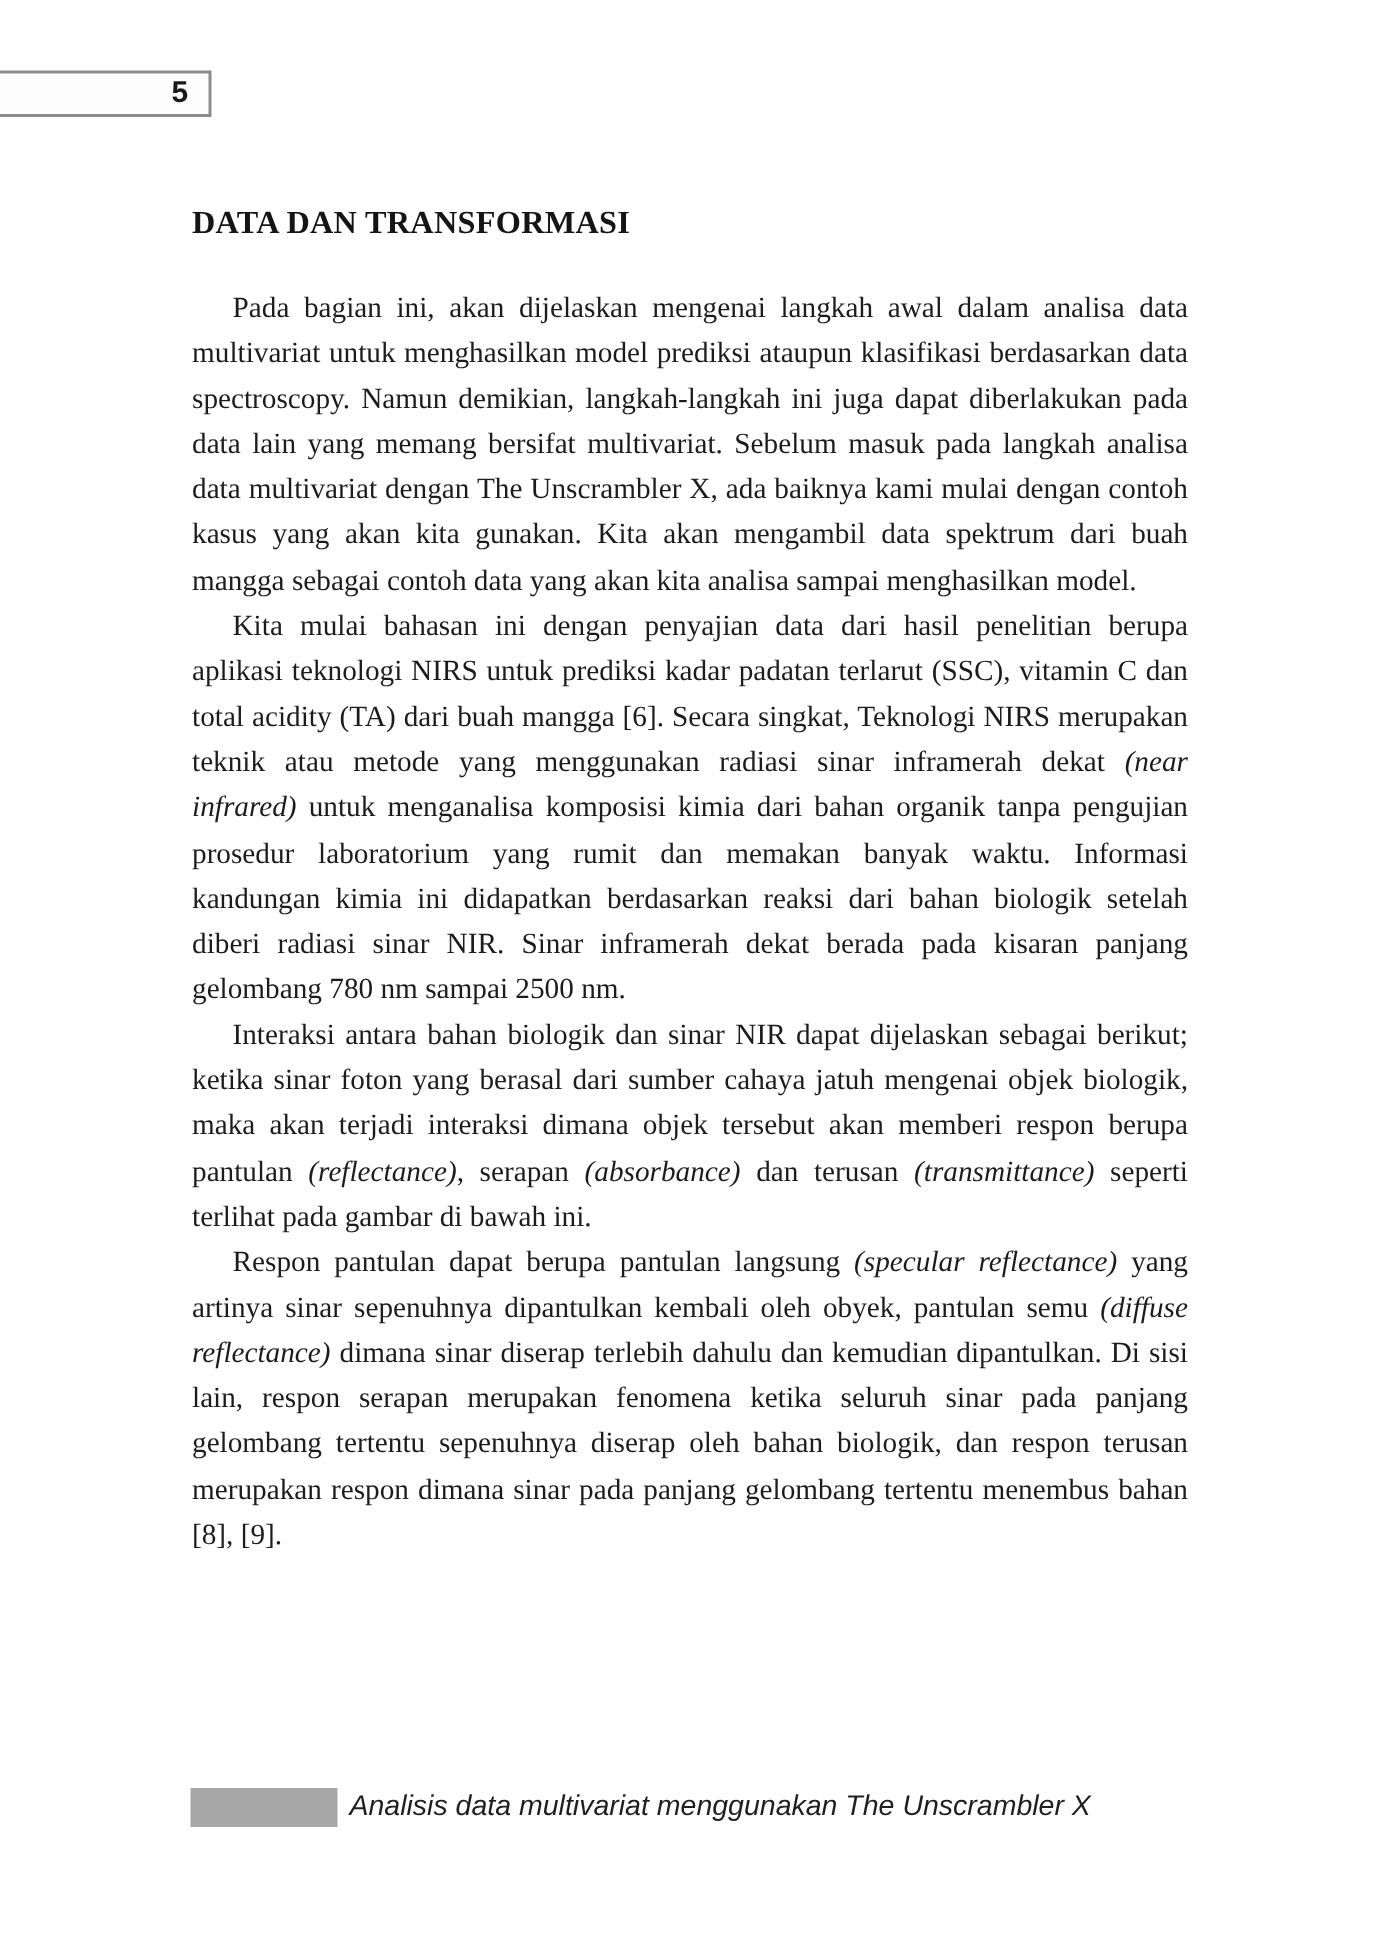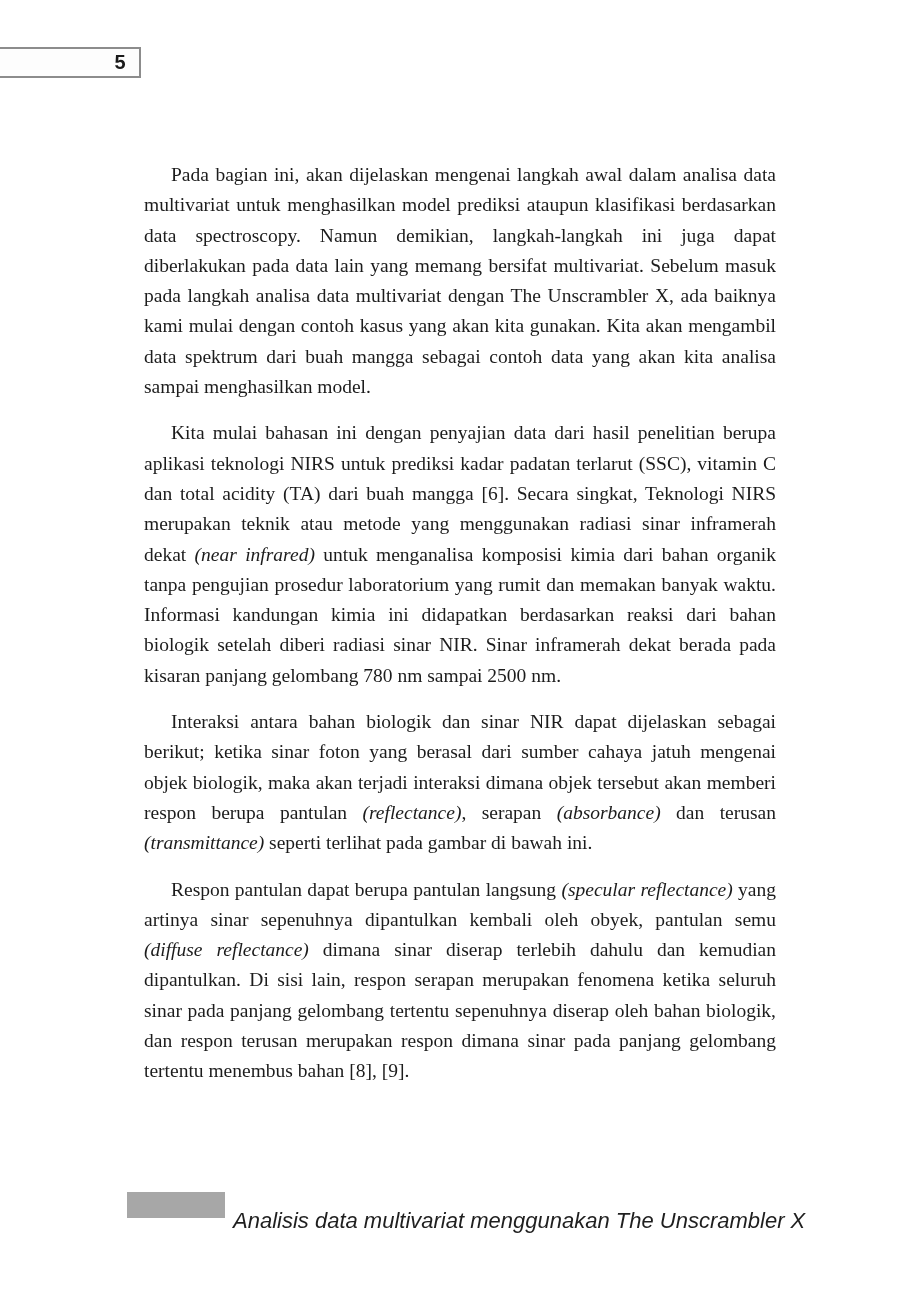--- a/index.html
+++ b/index.html
@@ -54,21 +54,21 @@
   }
   .heading .hline { display: block; }
   .body {
     margin-top: 27px;
     font-size: 19.5px;
     color: #1c1c1c;
     line-height: 30.3px;
     text-align: justify;
   }
   .body p {
-    margin: 16px;
+    margin: 0;
     text-indent: 27px;
   }
   .body i { font-style: italic; }
   
   .footer {
     position: absolute;
     left: 0;
     top: 1192px;
     width: 920px;
     height: 27px;
@@ -77,41 +77,42 @@
     position: absolute;
     left: 127px;
     top: 0;
     width: 98px;
     height: 26px;
     background: #a7a7a7;
   }
   .footer-text {
     position: absolute;
     left: 233px;
-    top: 16px;
+    top: 0;
     height: 26px;
     line-height: 26px;
     font-family: "Liberation Sans", sans-serif;
     font-style: italic;
-    font-size: 22px;
+    font-size: 19px;
     color: #1f1f1f;
     white-space: nowrap;
   }
 </style>
 </head>
 <body>
 
 <div class="page">
 
   <div class="pagenum-box">
     <span>5</span>
   </div>
 
   <div class="content">
     <h2 class="heading">
+      <span class="hline">DATA DAN TRANSFORMASI</span>
     </h2>
     <div class="body">
       <p><span>Pada bagian ini, akan dijelaskan mengenai langkah awal dalam analisa data multivariat untuk menghasilkan model prediksi ataupun klasifikasi berdasarkan data spectroscopy. Namun demikian, langkah-langkah ini juga dapat diberlakukan pada data lain yang memang bersifat multivariat. Sebelum masuk pada langkah analisa data multivariat dengan The Unscrambler X, ada baiknya kami mulai dengan contoh kasus yang akan kita gunakan. Kita akan mengambil data spektrum dari buah mangga sebagai contoh data yang akan kita analisa sampai menghasilkan model.</span></p>
       <p><span>Kita mulai bahasan ini dengan penyajian data dari hasil penelitian berupa aplikasi teknologi NIRS untuk prediksi kadar padatan terlarut (SSC), vitamin C dan total acidity (TA) dari buah mangga [6]. Secara singkat, Teknologi NIRS merupakan teknik atau metode yang menggunakan radiasi sinar inframerah dekat </span><i>(near infrared)</i><span> untuk menganalisa komposisi kimia dari bahan organik tanpa pengujian prosedur laboratorium yang rumit dan memakan banyak waktu. Informasi kandungan kimia ini didapatkan berdasarkan reaksi dari bahan biologik setelah diberi radiasi sinar NIR. Sinar inframerah dekat berada pada kisaran panjang gelombang 780 nm sampai 2500 nm.</span></p>
       <p><span>Interaksi antara bahan biologik dan sinar NIR dapat dijelaskan sebagai berikut; ketika sinar foton yang berasal dari sumber cahaya jatuh mengenai objek biologik, maka akan terjadi interaksi dimana objek tersebut akan memberi respon berupa pantulan </span><i>(reflectance)</i><span>, serapan </span><i>(absorbance)</i><span> dan terusan </span><i>(transmittance)</i><span> seperti terlihat pada gambar di bawah ini.</span></p>
       <p><span>Respon pantulan dapat berupa pantulan langsung </span><i>(specular reflectance)</i><span> yang artinya sinar sepenuhnya dipantulkan kembali oleh obyek, pantulan semu </span><i>(diffuse reflectance)</i><span> dimana sinar diserap terlebih dahulu dan kemudian dipantulkan. Di sisi lain, respon serapan merupakan fenomena ketika seluruh sinar pada panjang gelombang tertentu sepenuhnya diserap oleh bahan biologik, dan respon terusan merupakan respon dimana sinar pada panjang gelombang tertentu menembus bahan [8], [9].</span></p>
     </div>
   </div>
 
   <div class="footer">

